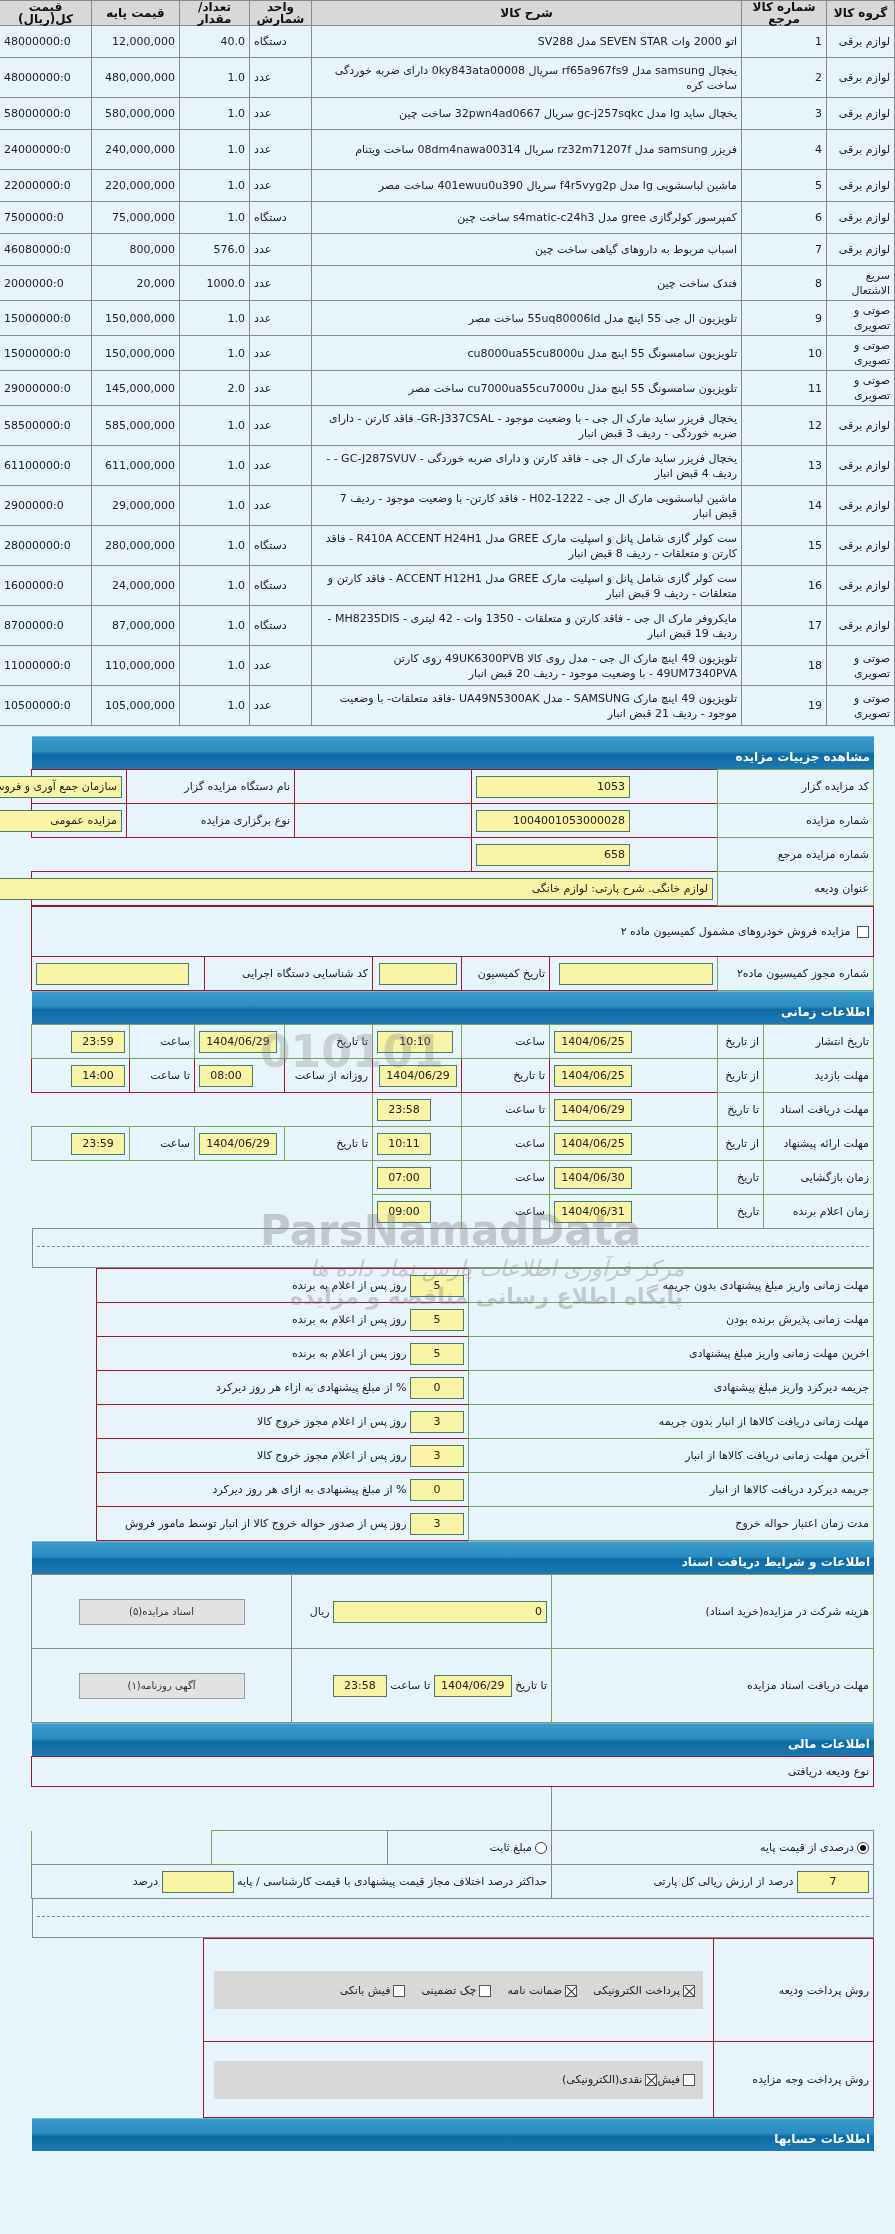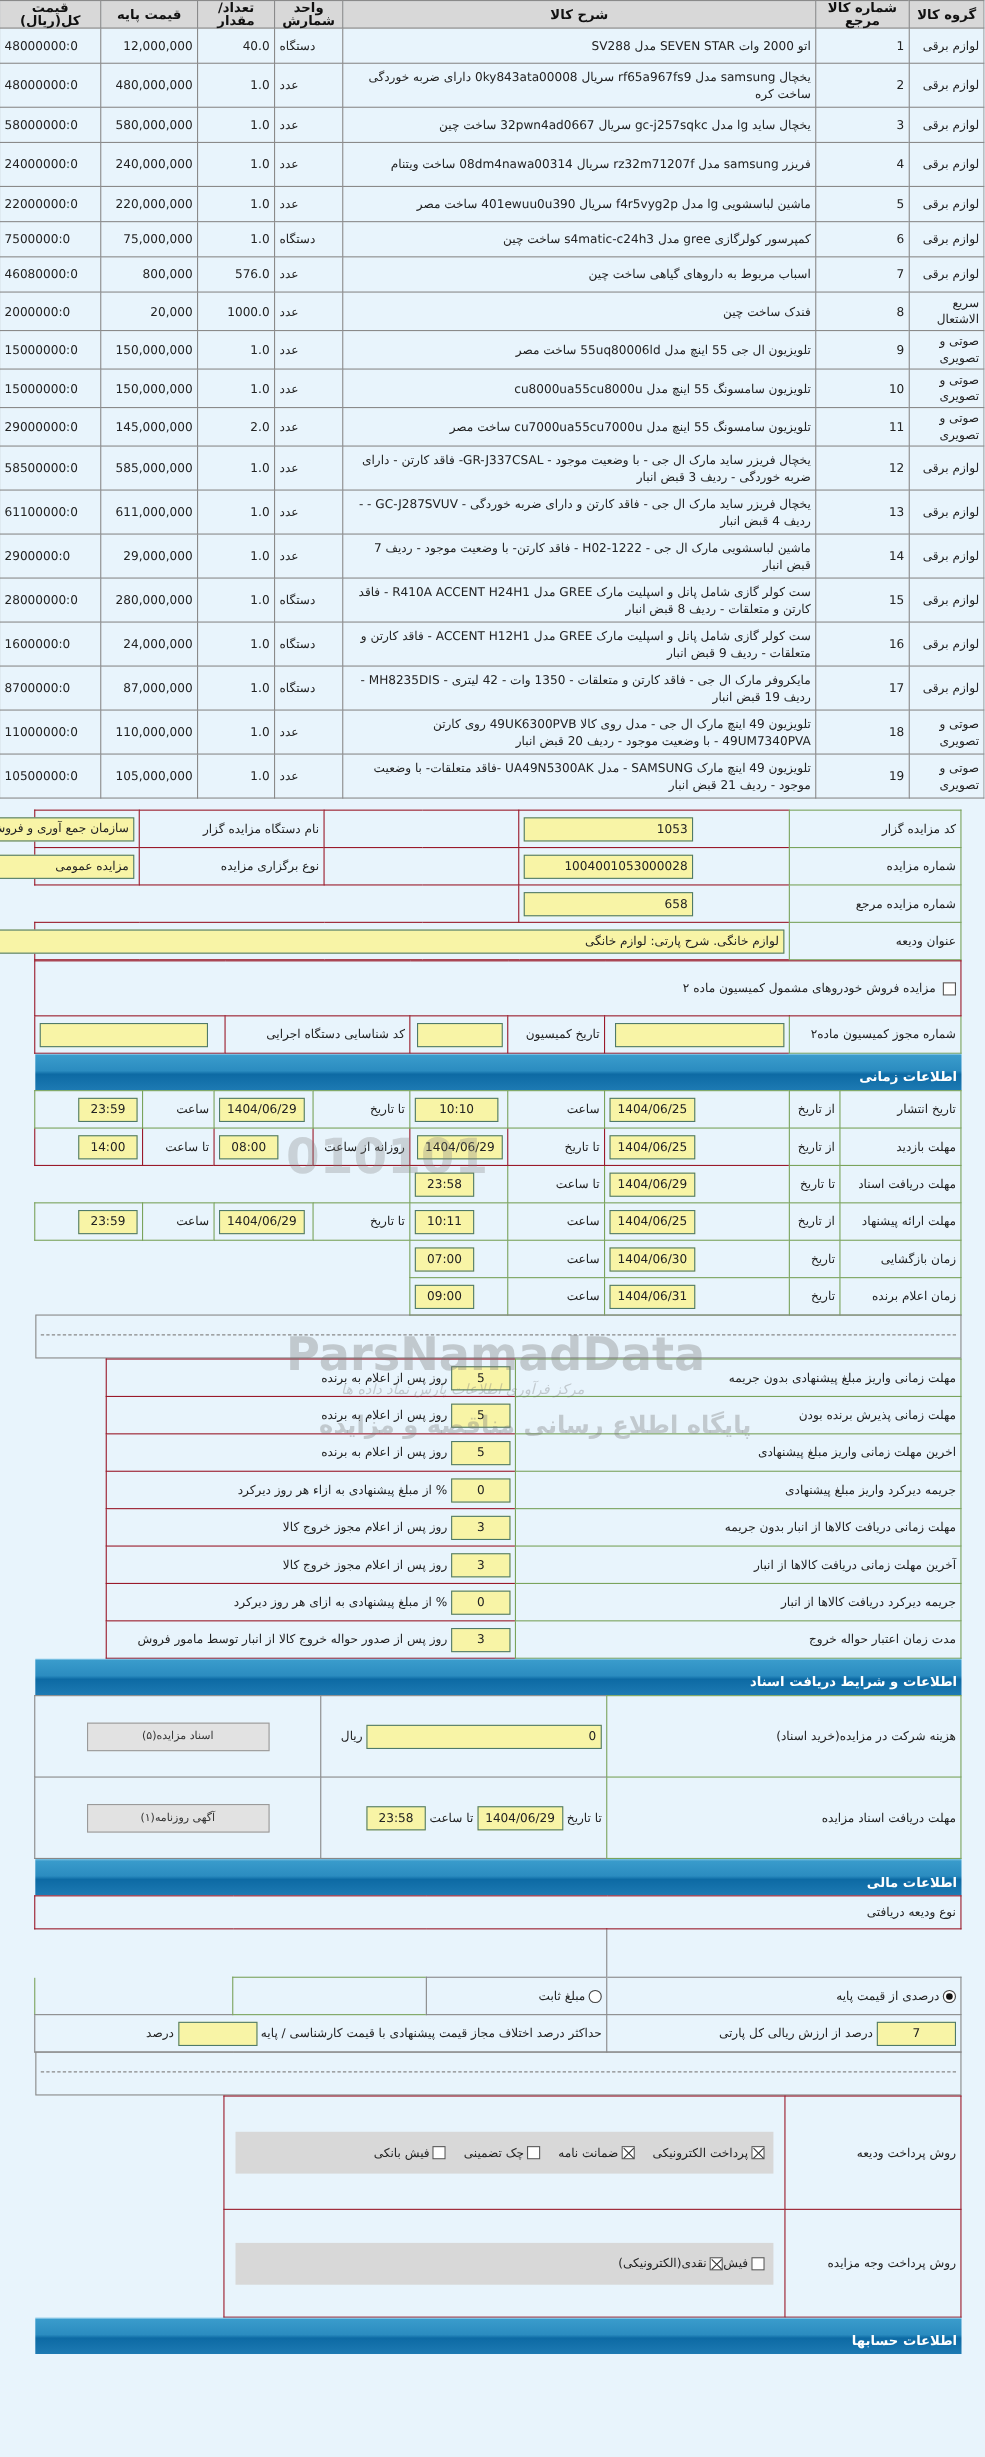--- a/index.html
+++ b/index.html
@@ -232,20 +232,21 @@
         <td class="num">1.0</td>
         <td class="num">105,000,000</td>
         <td class="c-total">10500000:0</td>
       </tr>
     </tbody>
 </table>
 
 <div class="wrap">
 
   <div class="panel" style="margin-top:10px;">
+    <div class="sec-head">مشاهده جزییات مزایده</div>
     <table class="grid">
       <colgroup>
           <col style="width:156px">
           <col style="width:246px">
           <col style="width:88px">
           <col style="width:89px">
           <col style="width:168px">
           <col style="width:95px">
         </colgroup>
       <tbody>
@@ -488,32 +489,32 @@
         <td class="redb">
               <div class="graybox" id="deposit-methods">
                 <span style="margin-left: 12px;"><span class="cb x"></span><span>پرداخت الکترونیکی</span></span>
                 <span style="margin-left: 12px;"><span class="cb x"></span><span>ضمانت نامه</span></span>
                 <span style="margin-left: 12px;"><span class="cb "></span><span>چک تضمینی</span></span>
                 <span style="margin-left: 12px;"><span class="cb "></span><span>فیش بانکی</span></span>
               </div>
             </td>
       </tr>
       <tr>
-        <td class="label redb" style="height:98px">روش پرداخت وجه مزایده</td>
+        <td class="label redb" style="height:76px">روش پرداخت وجه مزایده</td>
         <td class="redb">
               <div class="graybox" id="payment-methods" style="gap:0">
                 <span style=""><span class="cb "></span><span>فیش</span></span>
                 <span style="margin-left: 0px;"><span class="cb x"></span><span>نقدی(الکترونیکی)</span></span>
               </div>
             </td>
       </tr>
     </tbody>
       </table>
 
     <div class="sec-head">اطلاعات حسابها</div>
 
   </div>
 
   <div class="watermark" style="top:290px;left:260px;font-size:44px;color:rgba(130,130,130,0.3)">010101</div>
   <div class="watermark" style="top:470px;left:260px;font-size:42px">ParsNamadData</div>
-  <div class="watermark" style="top:520px;left:310px;font-size:13px;font-style:italic;font-weight:normal">مرکز فرآوری اطلاعات پارس نماد داده ها</div>
+  <div class="watermark" style="top:520px;left:310px;font-size:22px;font-style:italic;font-weight:normal">مرکز فرآوری اطلاعات پارس نماد داده ها</div>
   <div class="watermark" style="top:548px;left:290px;font-size:22px">پایگاه اطلاع رسانی مناقصه و مزایده</div>
 </div>
 
 </body></html>

